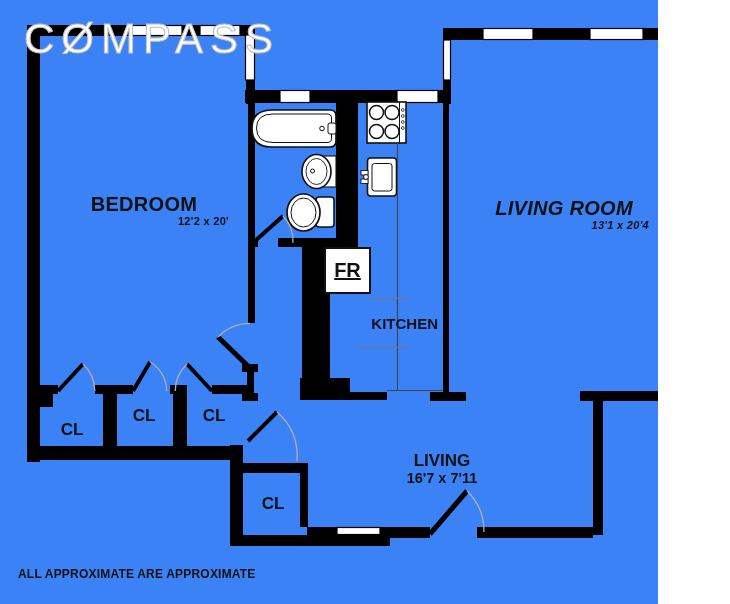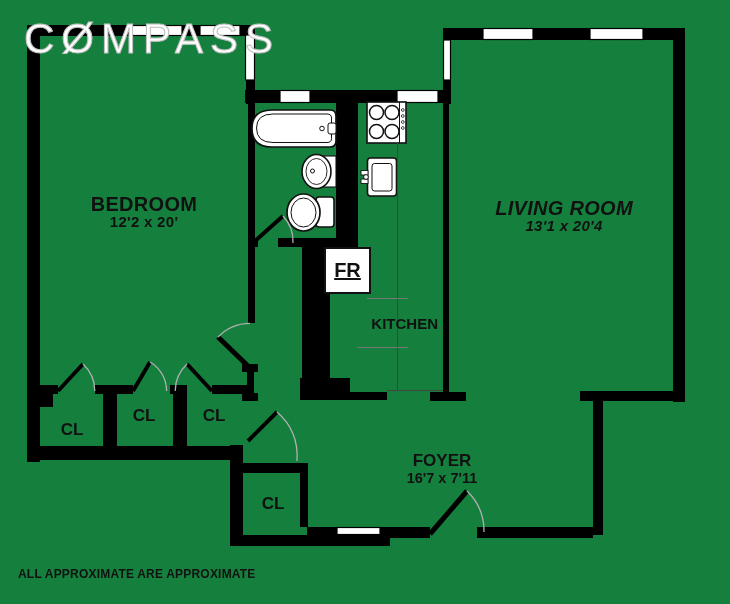--- a/index.html
+++ b/index.html
@@ -1,22 +1,22 @@
 <!DOCTYPE html>
 <html><head>
 <meta charset="utf-8">
 <style>
   html,body{margin:0;padding:0;background:#fff;}
   .canvas{
-    position:relative;width:730px;height:604px;background:#15803d;overflow:hidden;
+    position:relative;width:658px;height:604px;background:#3b82f6;overflow:hidden;
     font-family:"Liberation Sans",sans-serif;color:#111;
   }
   .lbl{position:absolute;text-align:center;font-weight:bold;color:#111;white-space:nowrap;}
   .room-name{font-size:20px;line-height:17px;letter-spacing:.3px;}
-  .room-dims{font-size:15px;line-height:17px;letter-spacing:.3px;}
+  .room-dims{font-size:11px;line-height:17px;letter-spacing:.3px;text-align:right;}
   .kitchen-name{font-size:15px;text-align:right;}
   .foyer-name{font-size:17px;line-height:18px;}
   .foyer-dims{font-size:14.5px;line-height:17px;}
   .cl{font-size:17px;}
   .fr{font-size:20px;}
   .logo{
     position:absolute;left:24px;top:15px;
     font-size:42px;font-weight:500;letter-spacing:7px;line-height:48px;
     color:#ffffff;-webkit-text-stroke:1px #c0c0c0;
     text-shadow:0 0 1px #b5b5b5;
@@ -209,21 +209,21 @@
   </div>
 
   <div class="lbl" style="left:479px;top:200px;width:170px;font-style:italic;">
     <div class="room-name">LIVING ROOM</div>
     <div class="room-dims">13'1 x 20'4</div>
   </div>
 
   <div class="lbl kitchen-name" style="left:338px;top:315px;width:100px;">KITCHEN</div>
 
   <div class="lbl" style="left:387px;top:452px;width:110px;">
-    <div class="foyer-name">FOYER</div>
+    <div class="foyer-name">LIVING</div>
     <div class="foyer-dims">16'7 x 7'11</div>
   </div>
 
   <div class="lbl fr" style="left:325px;top:259px;width:45px;text-decoration:underline;">FR</div>
 
   <div class="lbl cl" style="left:47px;top:420px;width:50px;">CL</div>
   <div class="lbl cl" style="left:119px;top:406px;width:50px;">CL</div>
   <div class="lbl cl" style="left:189px;top:406px;width:50px;">CL</div>
   <div class="lbl cl" style="left:248px;top:494px;width:50px;">CL</div>
 

